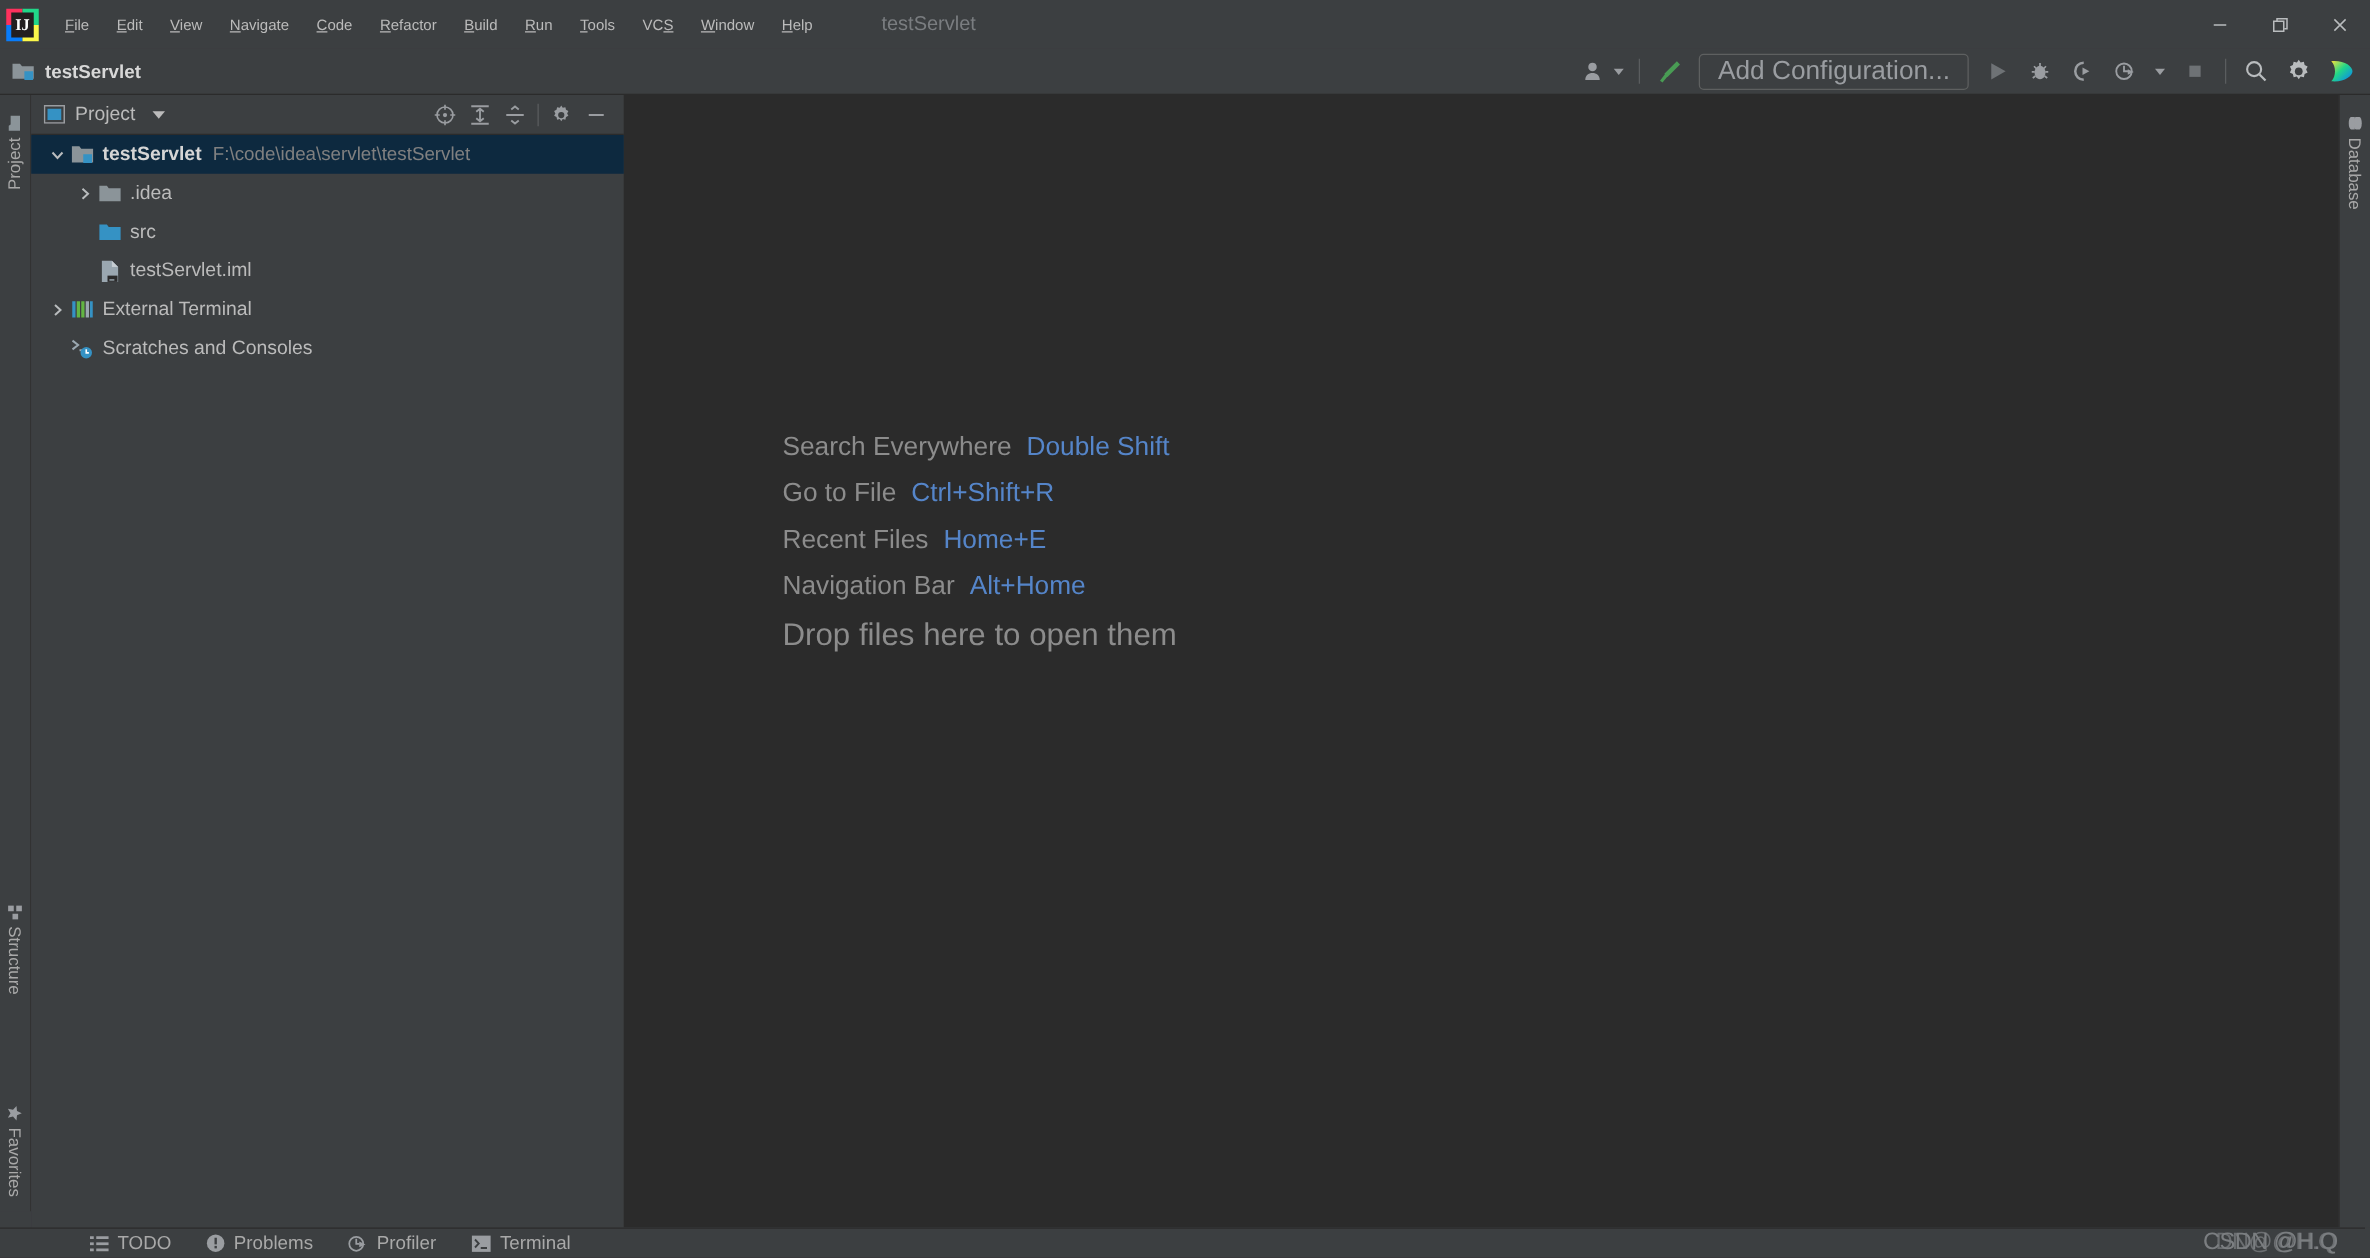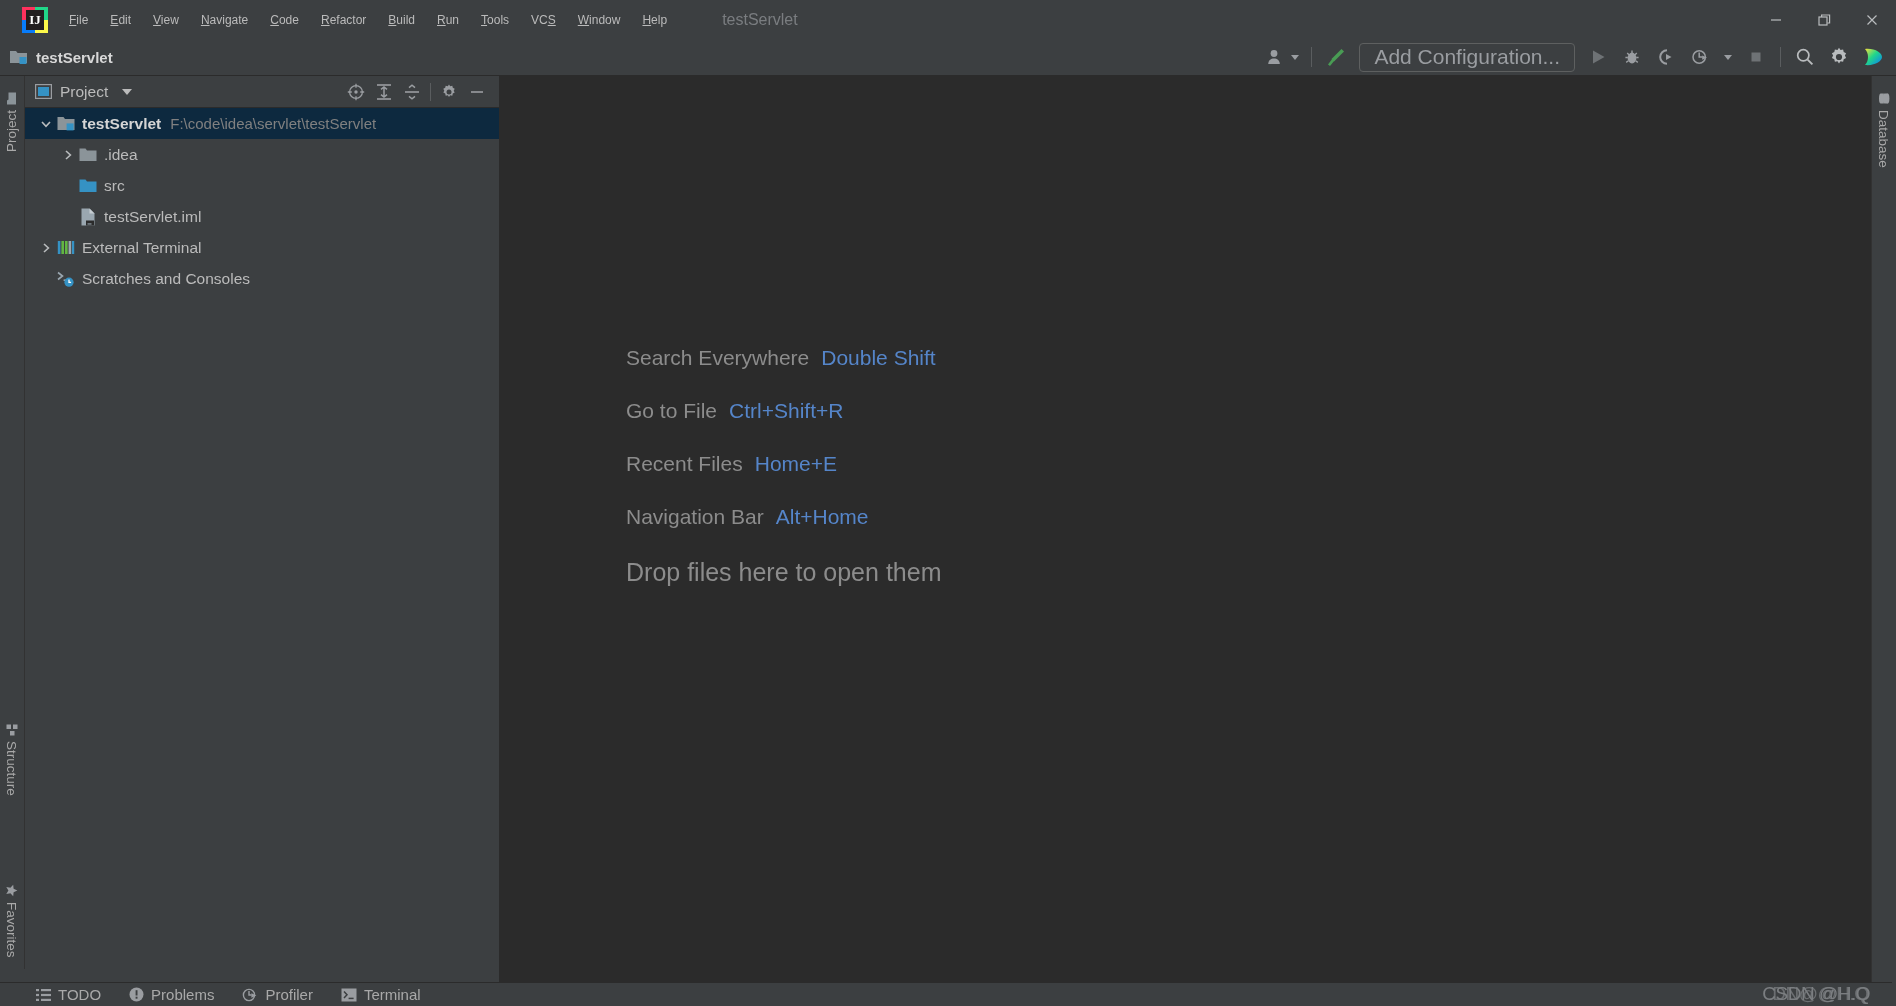--- a/index.html
+++ b/index.html
@@ -10,21 +10,21 @@
     overflow: hidden;
     -webkit-font-smoothing: antialiased;
   }
   #app { position: relative; width: 1896px; height: 1006px; background: #3c3f41; }
 
   
   .menubar {
     position: absolute; top: 0; left: 0; width: 1896px; height: 39px;
     background: #3c3f41; display: flex; align-items: center;
   }
-  .ij-logo { width: 26px; height: 26px; margin-left: 22px; margin-right: 10px; position: relative; flex: 0 0 auto; }
+  .ij-logo { width: 26px; height: 26px; margin-left: 5px; margin-right: 10px; position: relative; flex: 0 0 auto; }
   .ij-logo .q1 { position:absolute; left:0; top:0; width:13px; height:13px; background:#fe315d; }
   .ij-logo .q2 { position:absolute; right:0; top:0; width:13px; height:13px; background:#21d789; }
   .ij-logo .q3 { position:absolute; left:0; bottom:0; width:13px; height:13px; background:#087cfa; }
   .ij-logo .q4 { position:absolute; right:0; bottom:0; width:13px; height:13px; background:#fcf84a; }
   .ij-logo .inner { position:absolute; left:4px; top:3px; width:18px; height:20px; background:#231f20;
                     color:#fff; font-size:13px; font-weight:bold; text-align:center; line-height:20px;
                     font-family:"Liberation Serif", serif; }
   .menu-item {
     color: #bbbbbb; font-size: 12px; padding: 3px 11px; cursor: default;
     white-space: nowrap;
@@ -107,32 +107,32 @@
   .ticon { width: 18px; height: 18px; display:flex; align-items:center; justify-content:center; flex:0 0 18px; }
   .indent { flex: 0 0 22px; }
 
   
   .editor {
     position: absolute; left: 500px; top: 76px; width: 1371px; height: 906px;
     background: #2b2b2b;
   }
   .hints {
     position: absolute; left: 126px; top: 270px;
-    display: flex; flex-direction: column; gap: 29px;
+    display: flex; flex-direction: column; gap: 13px;
   }
   .hintrow { display: flex; align-items: baseline; white-space: nowrap; }
   .hint-action { color: #8c8c8c; font-size: 21px; }
   .hint-key { color: #5585c9; font-size: 21px; margin-left: 12px; }
   .hint-plain { color: #8c8c8c; font-size: 25px; }
 
   
   .bottombar {
     position: absolute; left: 0; bottom: 0; width: 1892px; height: 24px;
     background: #3c3f41; border-top: 1px solid #2b2b2b;
-    display: flex; align-items: center;
+    display: flex; align-items: center; padding-left: 36px;
   }
   .bb-item {
     display: flex; align-items: center; gap: 7px; color: #a9a9a9; font-size: 15px;
     padding: 0 14px; height: 24px; cursor: default;
   }
   .watermark {
     position: absolute; right: 22px; bottom: 1px;
     color: #8a8d90; font-size: 19px; opacity: .82; white-space: nowrap;
     font-family: "Liberation Sans", sans-serif; letter-spacing: -0.5px;
   }

